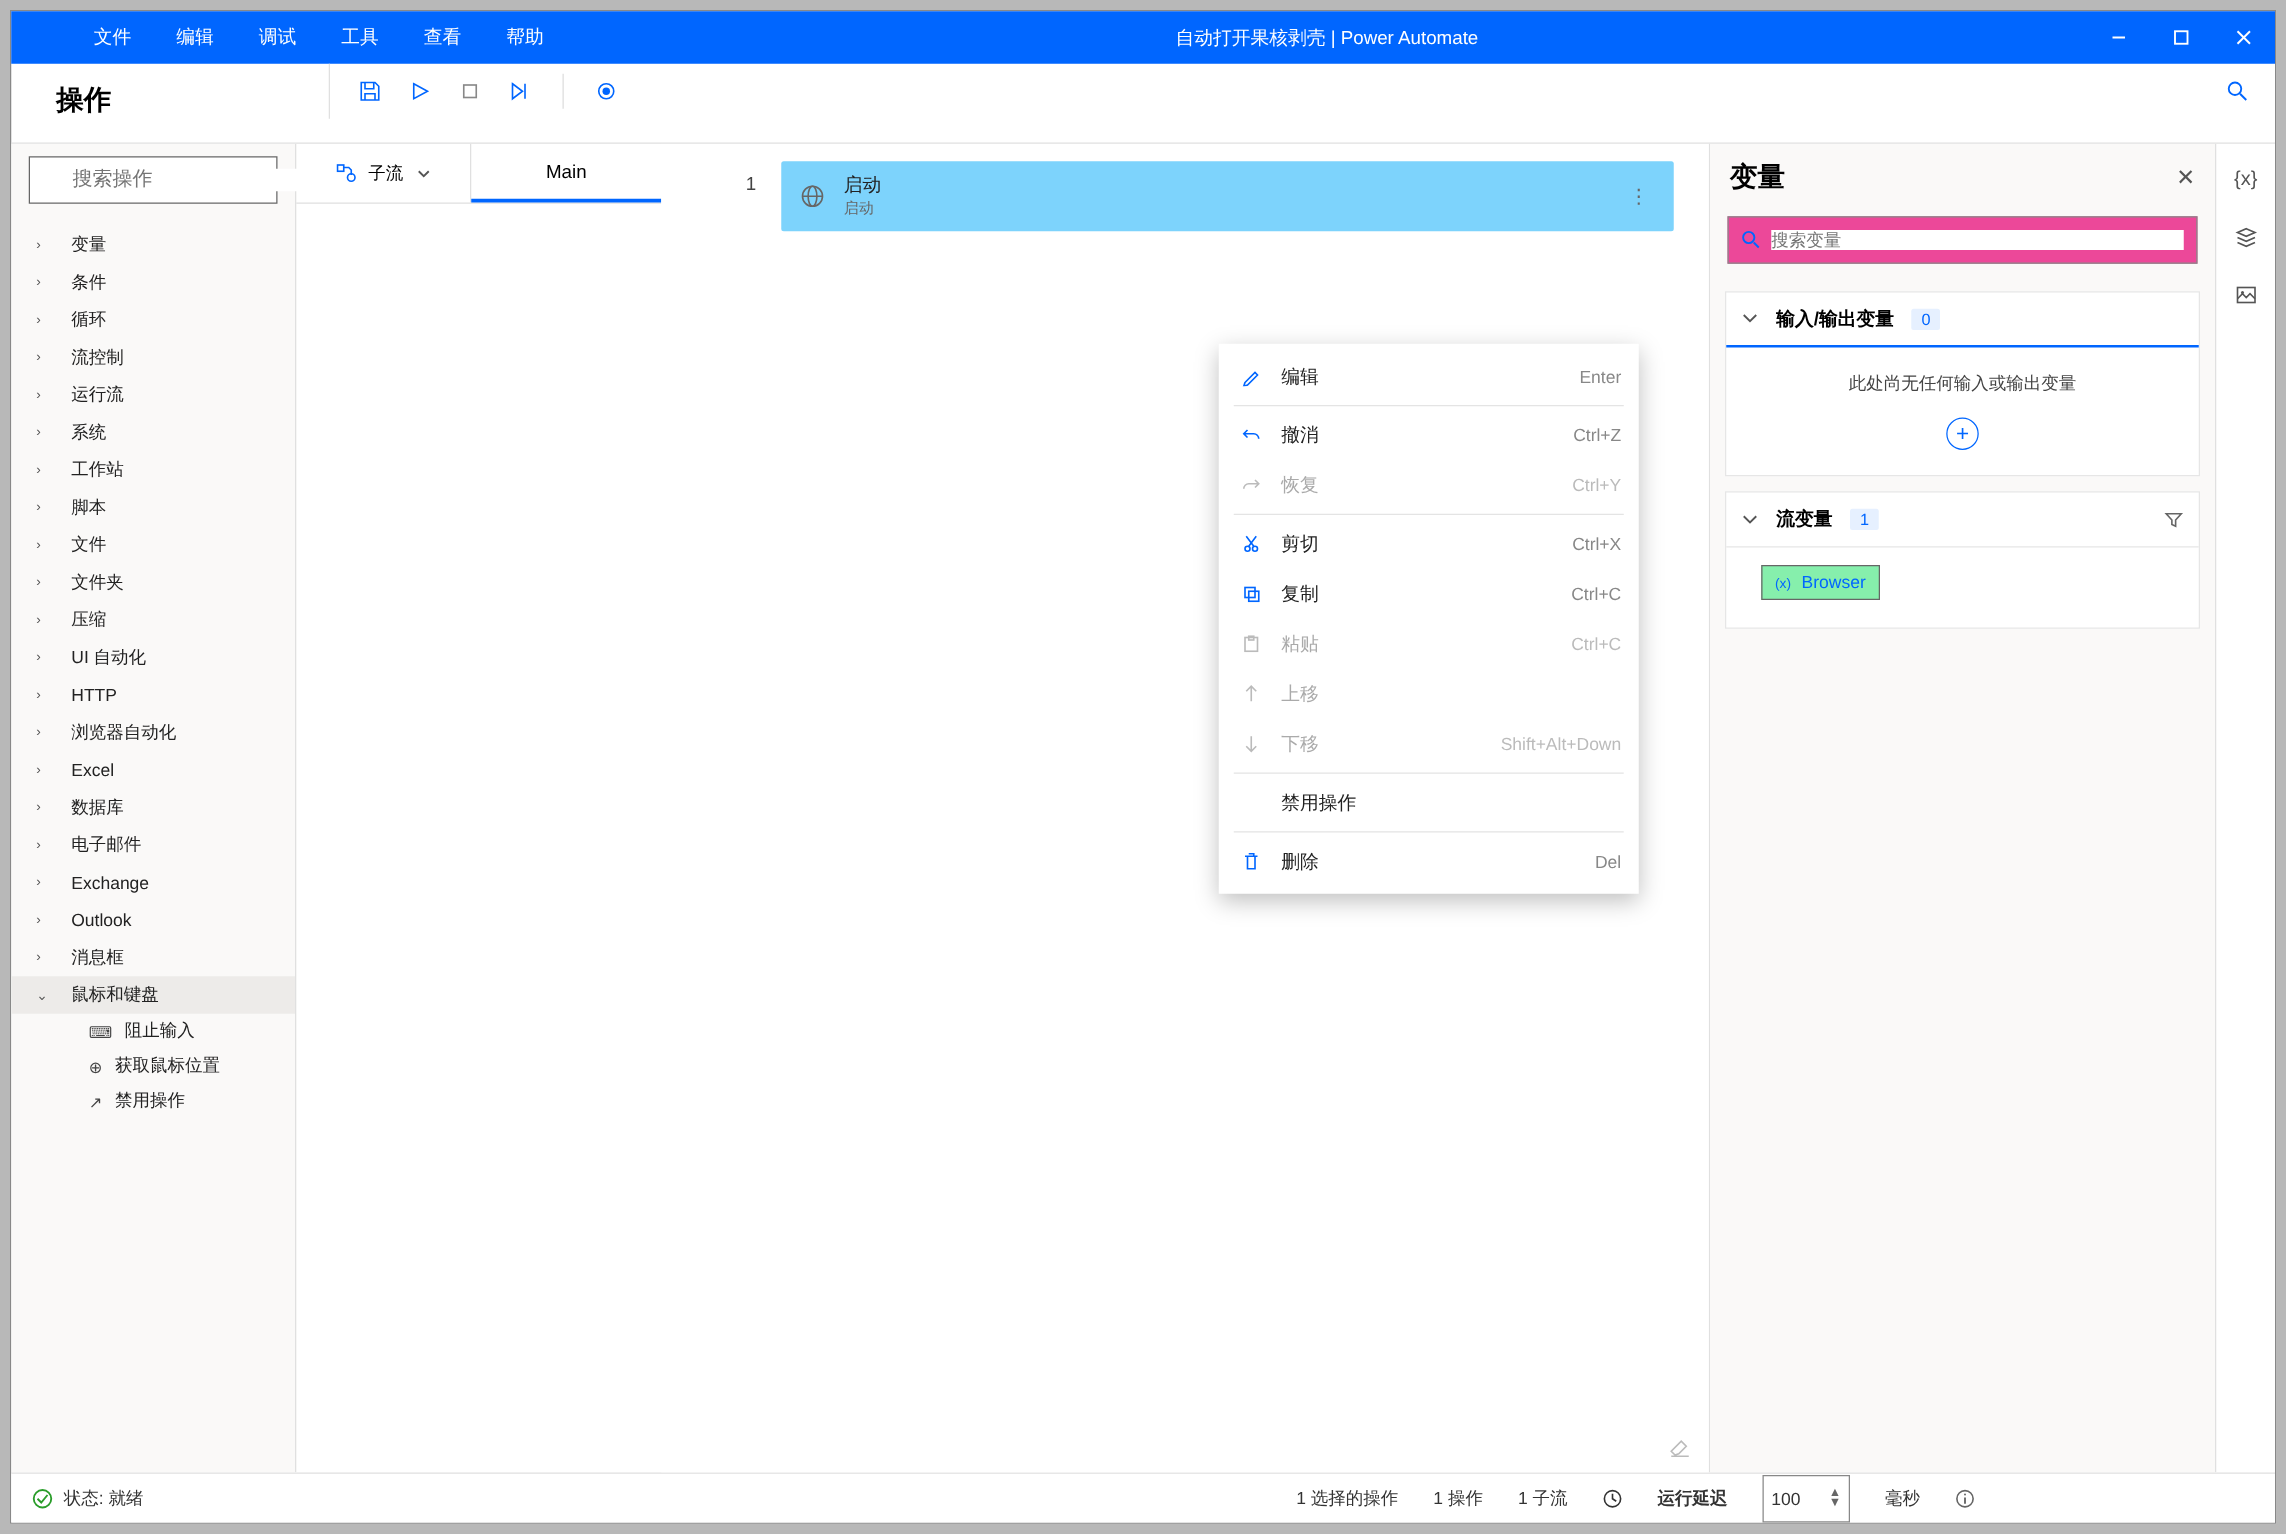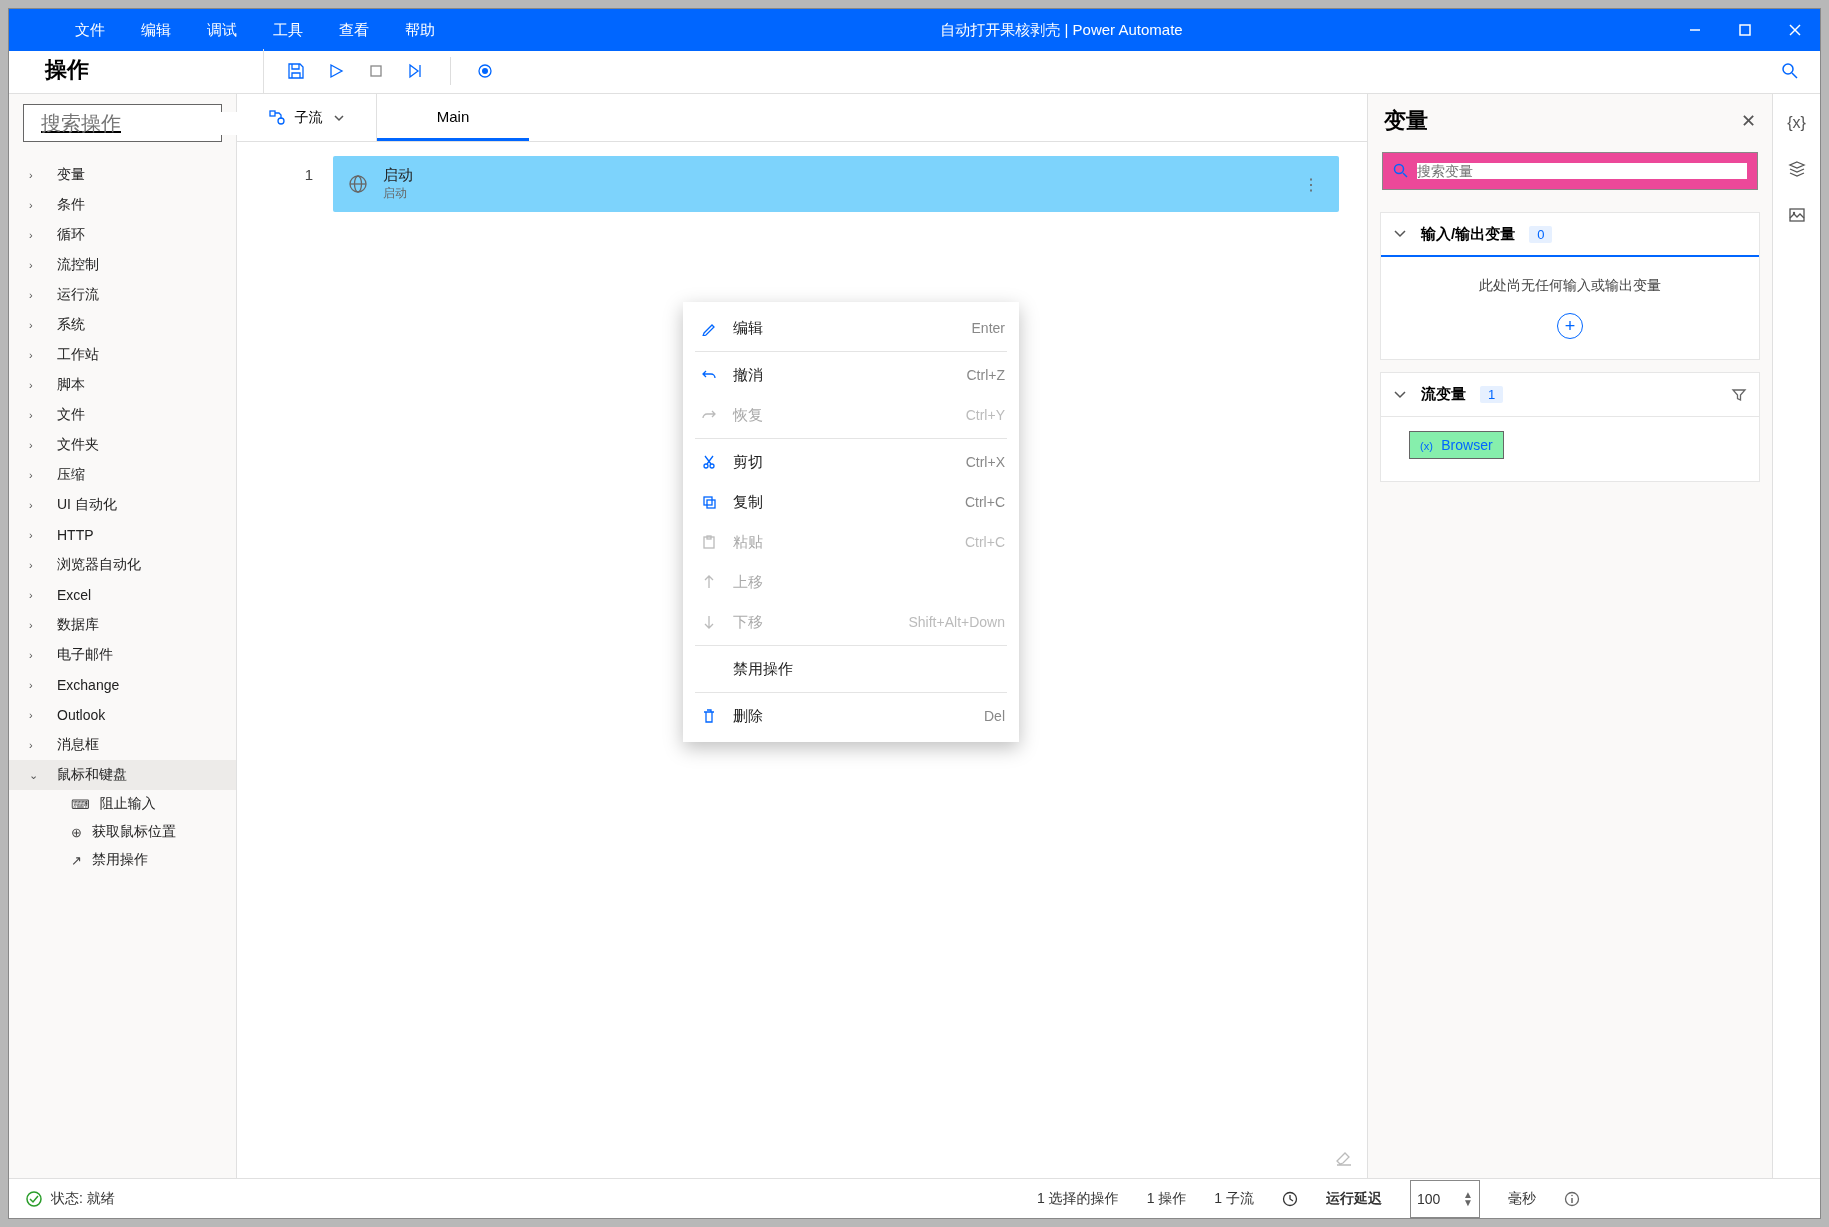--- a/index.html
+++ b/index.html
@@ -5,39 +5,39 @@
 * { margin: 0; padding: 0; box-sizing: border-box; font-family: "Segoe UI", "Microsoft YaHei", sans-serif; }
 body { background: #b8b8b8; padding: 8px; }
 .window { background: #fff; border: 1px solid #888; height: 1211px; display: flex; flex-direction: column; }
 .titlebar { background: #0066ff; height: 42px; display: flex; align-items: center; color: #fff; font-size: 15px; }
 .menu-items { display: flex; gap: 0; padding-left: 48px; }
 .menu-item { padding: 0 18px; line-height: 42px; cursor: default; }
 .title-center { flex: 1; text-align: center; }
 .win-controls { display: flex; }
 .win-control { width: 50px; height: 42px; display: flex; align-items: center; justify-content: center; }
 .win-control svg { stroke: #fff; }
-.toolbar-row { height: 43px; display: flex; align-items: flex-end; border-bottom: 1px solid #e0e0e0; gap: 26px; }
+.toolbar-row { height: 64px; display: flex; align-items: flex-start; border-bottom: 1px solid #e0e0e0; gap: 26px; }
 .toolbar-left { width: 228px; padding-left: 18px; display: flex; align-items: center; }
 .toolbar-right-area { flex: 1; display: flex; align-items: center; border-left: 1px solid #e0e0e0; }
 .toolbar-btns { display: flex; gap: 8px; padding-left: 16px; align-items: center; }
 .tb-btn { width: 32px; height: 32px; display: flex; align-items: center; justify-content: center; }
 .tb-sep { width: 1px; height: 28px; background: #ddd; margin: 0 10px; }
 .toolbar-spacer { flex: 1; }
 .search-btn { width: 44px; height: 44px; display: flex; align-items: center; justify-content: center; margin-right: 8px; }
 .body-area { flex: 1; display: flex; overflow: hidden; }
 .left-panel { width: 228px; border-right: 1px solid #e0e0e0; display: flex; flex-direction: column; background: #faf9f8; }
 .panel-title { font-size: 22px; font-weight: 600; padding: 14px 18px 8px; }
 .search-box { margin: 10px 14px; border: 1px solid #666; height: 38px; display: flex; align-items: center; padding: 0 10px; background: #fff; }
-.search-box input { border: none; outline: none; flex: 1; font-size: 20px; margin-left: 7px; text-decoration: underline; }
+.search-box input { border: none; outline: none; flex: 1; font-size: 16px; margin-left: 24px; }
 .tree { flex: 1; overflow-y: auto; padding-top: 8px; }
 .tree-item { display: flex; align-items: center; height: 30px; padding-left: 20px; font-size: 14px; color: #222; }
 .tree-item.expanded { background: #edebe9; }
 .tree-chevron { width: 16px; margin-right: 12px; color: #555; font-size: 11px; }
 .tree-sub { display: flex; align-items: center; height: 28px; padding-left: 62px; font-size: 14px; color: #222; gap: 10px; }
-.center-area { flex: 1; display: flex; flex-direction: column; border-right: 1px solid #e0e0e0; }
+.center-area { flex: 1; display: flex; flex-direction: row; border-right: 1px solid #e0e0e0; }
 .tabs-row { height: 48px; display: flex; align-items: stretch; border-bottom: 1px solid #e0e0e0; }
 .subflow-btn { width: 140px; display: flex; align-items: center; justify-content: center; gap: 10px; border-right: 1px solid #e0e0e0; font-size: 14px; }
 .tab { width: 152px; display: flex; align-items: center; justify-content: center; border-bottom: 3px solid #0066ff; font-size: 15px; }
 .main-canvas { flex: 1; position: relative; background: #fff; display: flex; }
 .line-gutter { width: 96px; text-align: right; padding: 24px 20px 0 0; font-size: 15px; color: #444; }
 .action-list { flex: 1; padding-top: 14px; }
 .action-card { background: #7dd3fc; height: 56px; margin-right: 28px; display: flex; align-items: center; padding: 0 14px; border-radius: 2px; gap: 14px; }
 .action-text { flex: 1; }
 .action-title { font-size: 15px; color: #222; }
 .action-sub { font-size: 12px; color: #666; }

